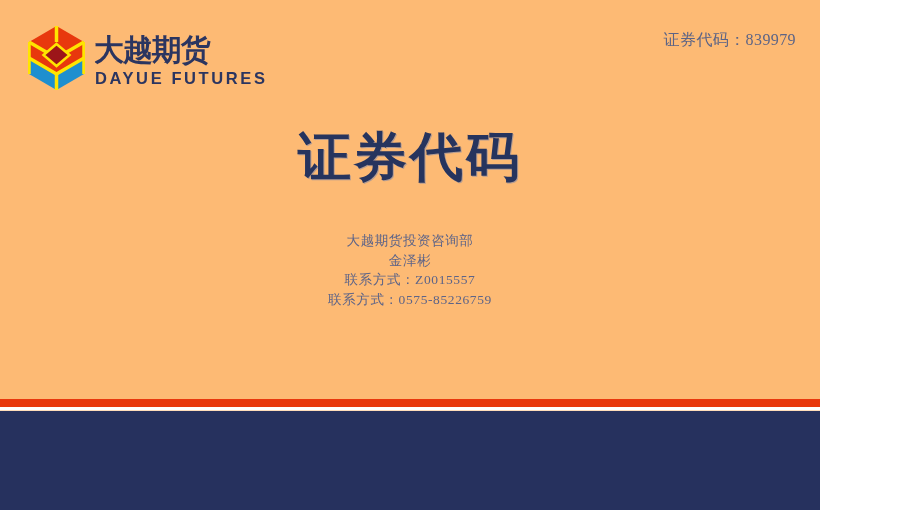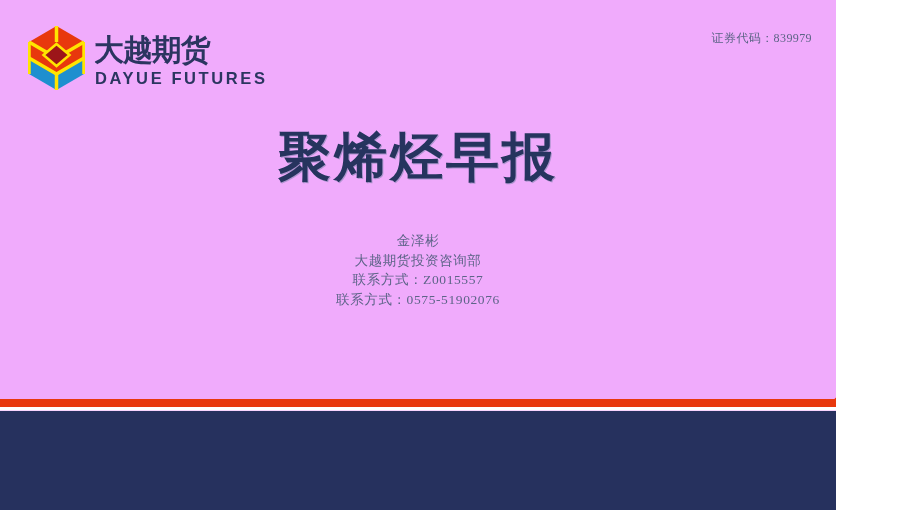--- a/index.html
+++ b/index.html
@@ -7,23 +7,22 @@
     padding: 0;
     background: #ffffff;
   }
   body {
     font-family: "Liberation Serif", serif;
   }
   .slide {
     position: relative;
     width: 820px;
     height: 510px;
-    background: #f0abfc;
+    background: #fdba74;
     overflow: hidden;
-    padding-left: 16px;
   }
 
   
   .logo-block {
     position: absolute;
     left: 28px;
     top: 25px;
     display: flex;
     align-items: center;
     gap: 9px;
@@ -54,21 +53,21 @@
     margin-top: 2px;
     padding-left: 1px;
     white-space: nowrap;
   }
 
   .security-code {
     position: absolute;
     right: 24px;
     top: 30px;
     font-family: "Liberation Serif", serif;
-    font-size: 12px;
+    font-size: 16px;
     color: #5c6486;
     letter-spacing: 0.4px;
     white-space: nowrap;
   }
 
   
   .title-wrap {
     position: absolute;
     left: 0;
     right: 0;
@@ -143,28 +142,28 @@
       <svg class="logo-cn" viewBox="0 0 300 74">
         <text x="0" y="58" font-family="Liberation Sans, sans-serif" font-size="64" font-weight="bold" fill="#2b3560" letter-spacing="-2">大越期货</text>
       </svg>
       <div class="logo-en">DAYUE FUTURES</div>
     </div>
   </div>
 
   <div class="security-code">证券代码：839979</div>
 
   <div class="title-wrap">
-    <h1 class="main-title">聚烯烃早报</h1>
+    <h1 class="main-title">证券代码</h1>
   </div>
 
   <div class="sub-block">
+    <div class="sub-line">大越期货投资咨询部</div>
     <div class="sub-line">金泽彬</div>
-    <div class="sub-line">大越期货投资咨询部</div>
     <div class="sub-line">联系方式：Z0015557</div>
-    <div class="sub-line">联系方式：0575-51902076</div>
+    <div class="sub-line">联系方式：0575-85226759</div>
   </div>
 
   <svg class="deco" viewBox="0 0 907 160" preserveAspectRatio="none">
 
     <path d="M0,61 L840,61 L907,0 L907,160 L0,160 Z" fill="#26315E"></path>
 
     <path d="M-5,56 L838,56 L907,-6" fill="none" stroke="#ffffff" stroke-width="9" stroke-linejoin="round"></path>
 
     <path d="M-5,53 L836,53 L907,-13" fill="none" stroke="#E8380D" stroke-width="8" stroke-linejoin="round"></path>
   </svg>

